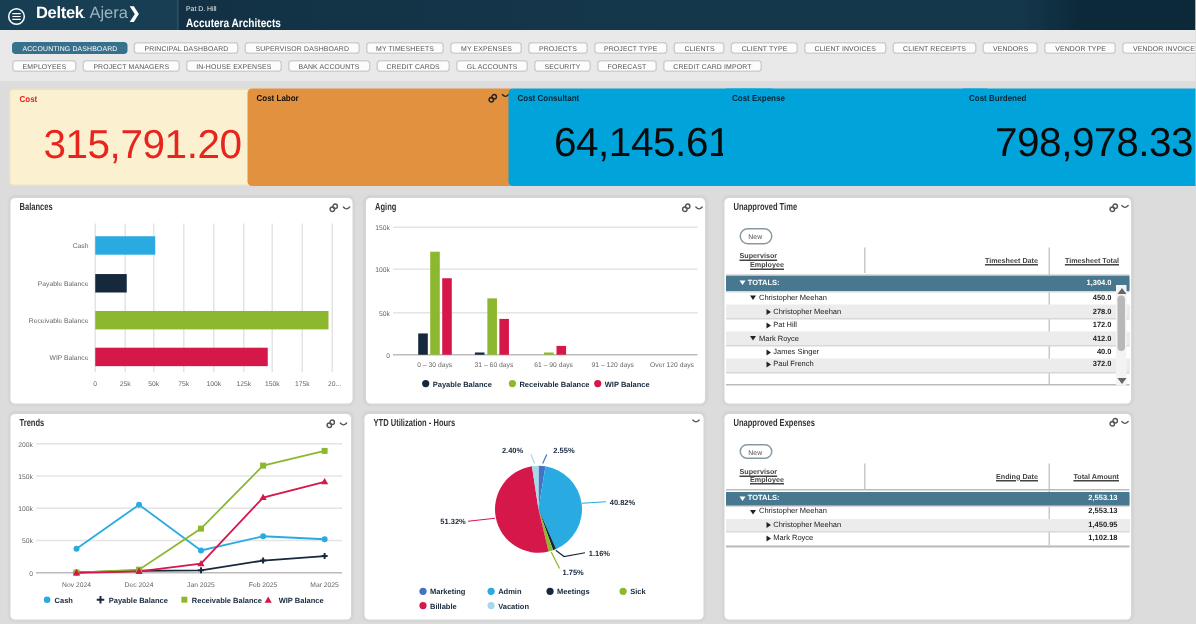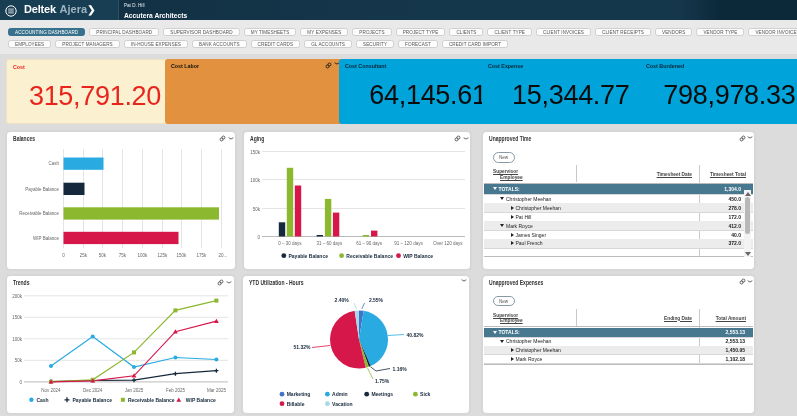--- a/index.html
+++ b/index.html
@@ -1,21 +1,21 @@
 <!DOCTYPE html>
 <html><head><meta charset="utf-8"><style>
 *{margin:0;padding:0;box-sizing:border-box}
 html,body{width:797px;height:416px;overflow:hidden}
 body{font-family:"Liberation Sans",sans-serif;background:#dcdcdc;position:relative}
 .abs{position:absolute}
 
 #hdr{position:absolute;left:0;top:0;width:797px;height:20px;background:linear-gradient(90deg,#0f2c3f 0px,#123144 130px,#15374c 440px,#15374c 680px,#0c2939 720px,#0c2939 100%)}
 #hdrL{position:absolute;left:0;top:0;width:119px;height:20px;background:#183e54;border-right:1px solid #2c5066}
 #logo{position:absolute;left:24px;top:2.5px;font-size:11px;font-weight:bold;color:#fff;letter-spacing:-0.2px}
-#logo .aj{font-weight:700;color:#9db4c0;letter-spacing:0}
+#logo .aj{font-weight:400;color:#9db4c0;letter-spacing:0}
 #logo .ar{font-weight:bold;color:#fff;font-size:10px}
 #pname{position:absolute;left:124px;top:3px;font-size:4.6px;color:#e8eef2}
 #cname{position:absolute;left:124px;top:10.6px;font-size:8px;font-weight:bold;color:#fff;transform:scaleX(0.84);transform-origin:left top;white-space:nowrap}
 
 #tabs{position:absolute;left:0;top:20px;width:797px;height:34px;background:#e9e9e9}
 .trow{position:absolute;left:8px;display:flex;gap:4px;white-space:nowrap}
 .pill{height:8px;line-height:8px;padding:0 6px;background:#fcfcfc;border:1px solid #cfcfcf;border-radius:2.5px;font-size:4.6px;color:#555;letter-spacing:0.1px}
 .pill.on{background:#38718c;border-color:#38718c;color:#fff}
 
 .card{position:absolute;top:58.5px;width:178px;height:65px;border-radius:3px}
@@ -98,21 +98,20 @@
 </div>
 <div class="card" style="left:339px;background:#00a4da">
   <div class="lbl" style="color:#072435">Cost Consultant</div>
   <div class="num" style="color:#0b0b0b">64,145.61</div>
   <svg class="chev" style="right:3px;top:3.5px" viewBox="0 0 6 4">
       <path d="M0.9,1 Q3,3.4 5.1,1" fill="none" stroke="#0a2437" stroke-width="0.9" stroke-linecap="round"></path>
     </svg>
 </div>
 <div class="card" style="left:481.8px;background:#00a4da">
   <div class="lbl" style="color:#072435">Cost Expense</div>
-  <div class="num" style="color:#0b0b0b">15,344.77</div>
   <svg class="chev" style="right:3px;top:3.5px" viewBox="0 0 6 4">
       <path d="M0.9,1 Q3,3.4 5.1,1" fill="none" stroke="#0a2437" stroke-width="0.9" stroke-linecap="round"></path>
     </svg>
 </div>
 <div class="card" style="left:640.4px;background:#00a4da">
   <div class="lbl" style="color:#072435">Cost Burdened</div>
   <div class="num" style="color:#0b0b0b">798,978.33</div>
   <svg class="chev" style="right:3px;top:3.5px" viewBox="0 0 6 4">
       <path d="M0.9,1 Q3,3.4 5.1,1" fill="none" stroke="#0a2437" stroke-width="0.9" stroke-linecap="round"></path>
     </svg>

